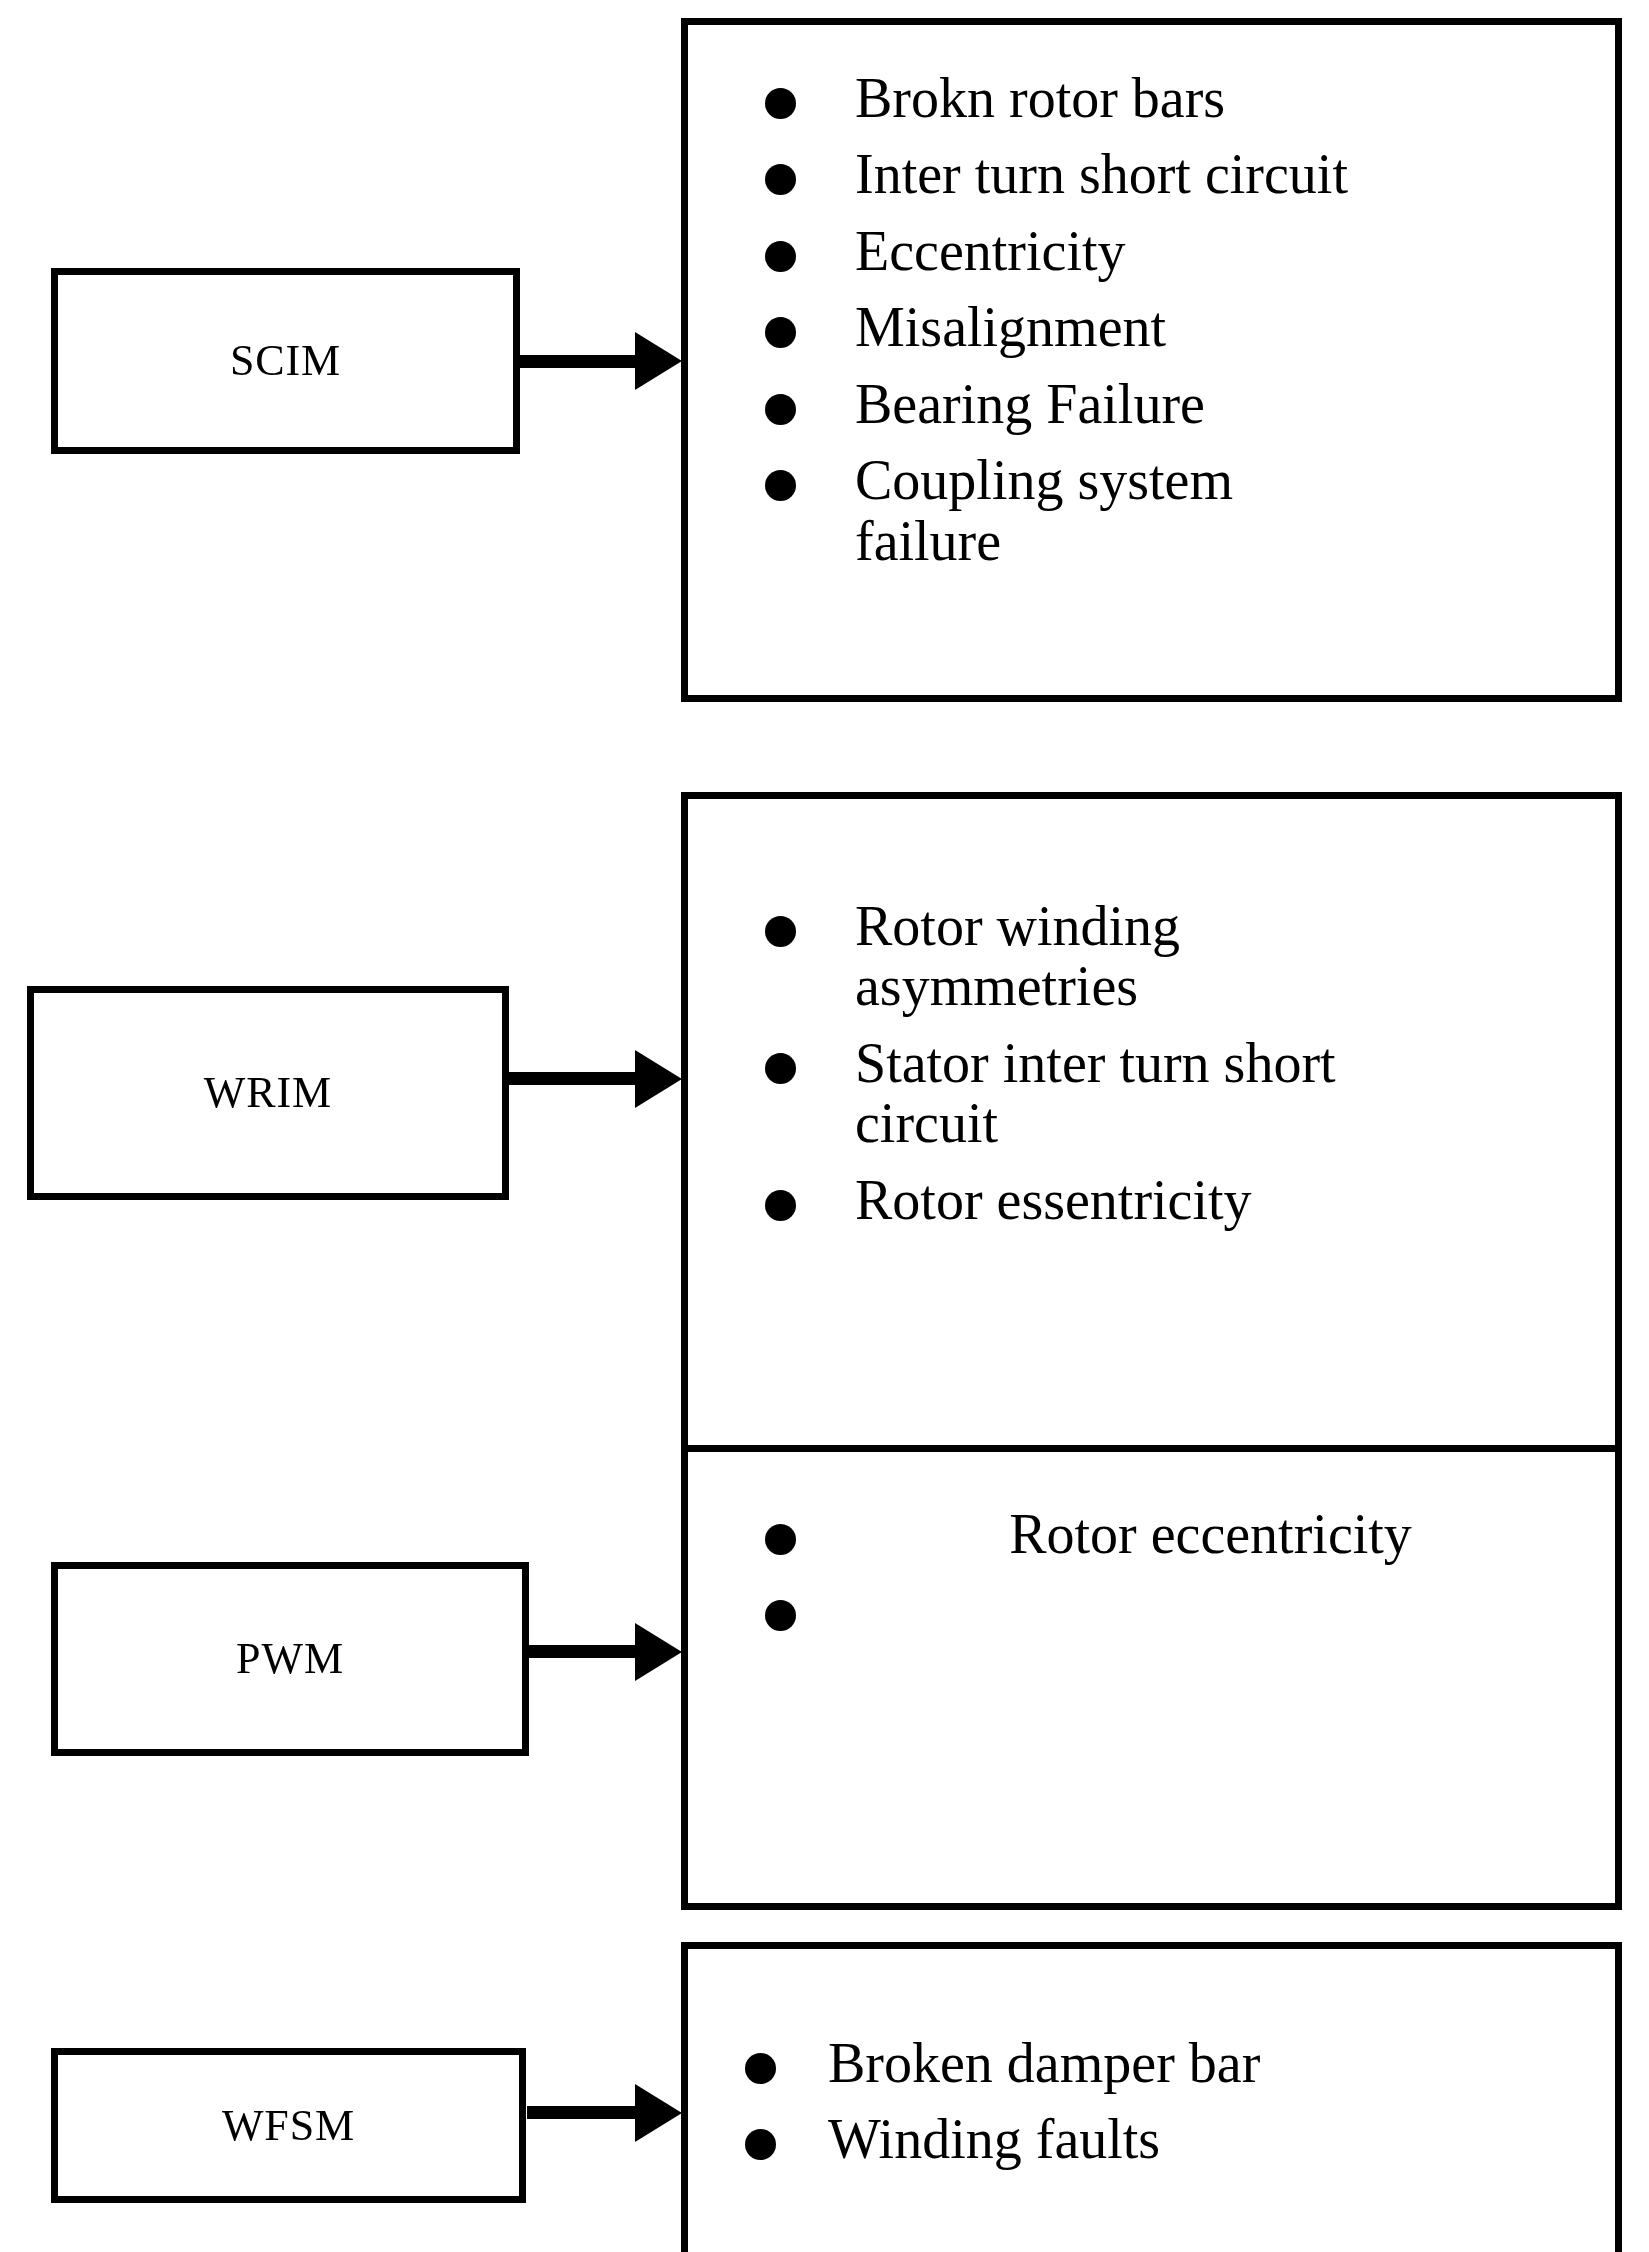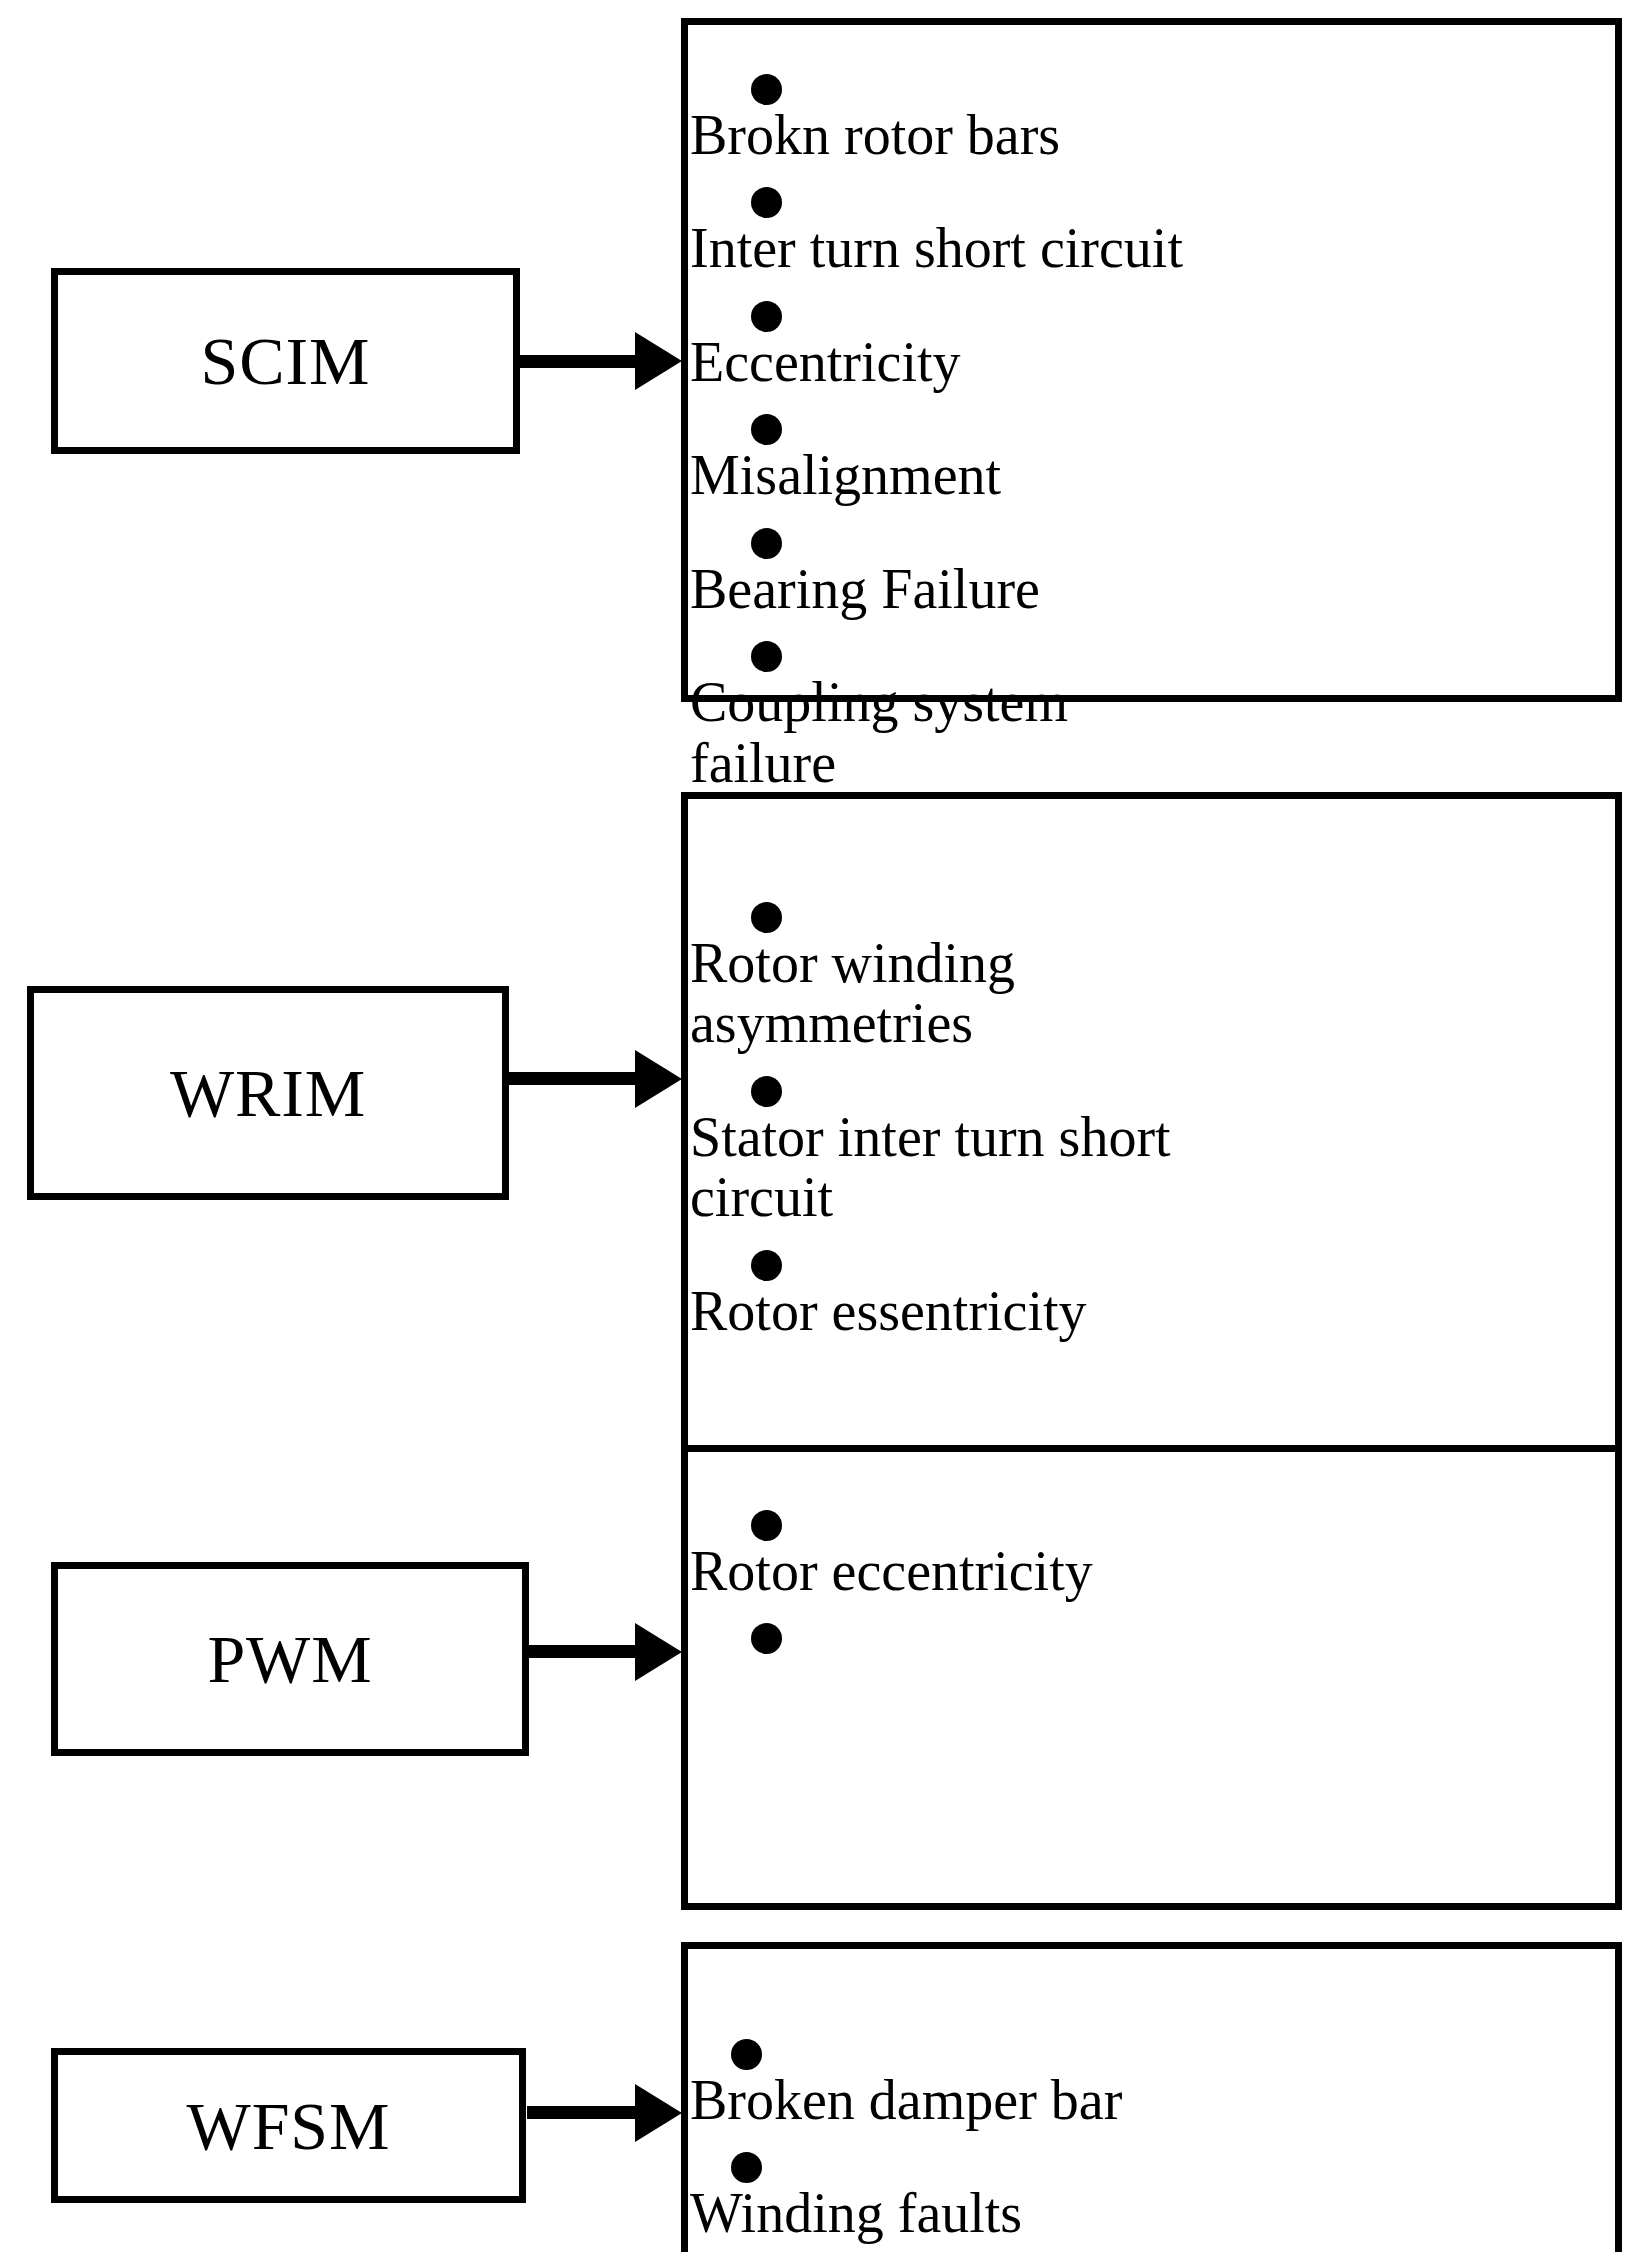--- a/index.html
+++ b/index.html
@@ -25,21 +25,21 @@
     position: absolute;
     box-sizing: border-box;
     border: 7.2px solid #000000;
     background: #ffffff;
     display: flex;
     align-items: center;
     justify-content: center;
   }
   .label-box .label-text {
     font-family: "Liberation Serif", "DejaVu Serif", serif;
-    font-size: 68px;
+    font-size: 44px;
     line-height: 1;
     letter-spacing: 0.9px;
     color: #000000;
     white-space: nowrap;
   }
 
   
   .fault-box {
     position: absolute;
     box-sizing: border-box;
@@ -53,23 +53,22 @@
     position: absolute;
     left: 0;
     right: 0;
   }
   .fault-item {
     display: flex;
     align-items: flex-start;
     font-size: 56px;
     line-height: 1.10;
     color: #000000;
-    margin: 2px;
+    margin: 16px;
     padding: 0;
-    flex-direction: column;
   }
   .bullet-marker {
     flex: 0 0 auto;
     width: 31px;
     height: 31px;
     border-radius: 50%;
     background: #000000;
     margin-left: 61px;
     margin-right: 59px;
     margin-top: 20px;

